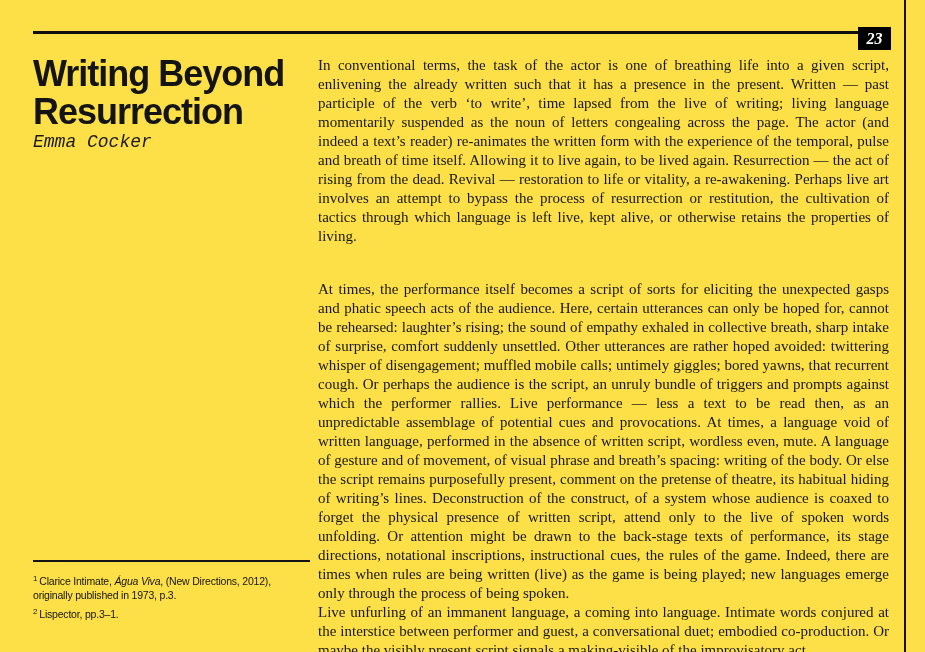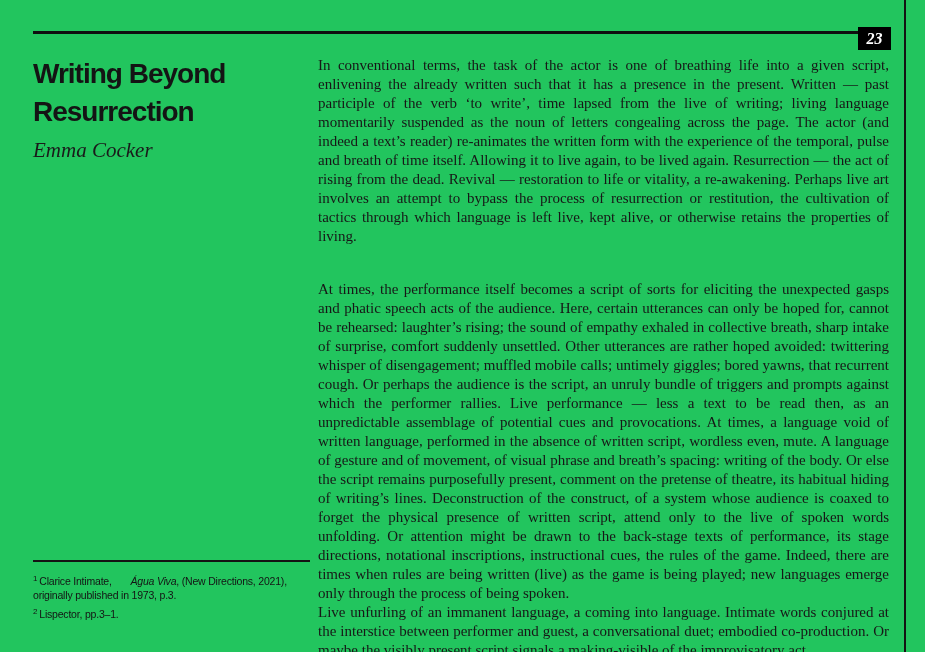--- a/index.html
+++ b/index.html
@@ -4,21 +4,21 @@
 <style>
   html, body {
     margin: 0;
     padding: 0;
     background: #ffffff;
   }
   .page {
     position: relative;
     width: 925px;
     height: 652px;
-    background: #22c55e;
+    background: #fde047;
     overflow: hidden;
   }
   .top-rule {
     position: absolute;
     left: 33px;
     top: 31px;
     width: 826px;
     height: 3px;
     background: #0f0f0f;
   }
@@ -49,31 +49,31 @@
   .left-col {
     position: absolute;
     left: 33px;
     top: 55px;
     width: 272px;
   }
   .article-title {
     margin: 0;
     font-family: "Liberation Sans", sans-serif;
     font-weight: 700;
-    font-size: 28px;
+    font-size: 36px;
     line-height: 38px;
     letter-spacing: -1px;
     color: #141414;
   }
   .article-title span { display: block; }
   .author-name {
-    margin-top: 7px;
-    font-family: Liberation Serif, serif;
+    margin-top: 1px;
+    font-family: Liberation Mono, monospace;
     font-style: italic;
-    font-size: 21px;
+    font-size: 18px;
     color: #1a1a1a;
   }
   .main-col {
     position: absolute;
     left: 318px;
     top: 56px;
     width: 571px;
     font-family: "Liberation Serif", serif;
     font-size: 15px;
     line-height: 19px;
@@ -100,21 +100,21 @@
     line-height: 13.5px;
     letter-spacing: -0.2px;
     color: #141414;
     margin-bottom: 6px;
   }
   .footnote sup {
     font-size: 8px;
     line-height: 0;
     margin-right: 2px;
   }
-  .footnote .cite-italic { font-style: italic; margin-left: 16px; }
+  .footnote .cite-italic { font-style: italic; }
 </style>
 </head>
 <body>
 
 <div class="page">
 
   <div class="top-rule"></div>
 
   <div class="page-number-badge">
     <span>23</span>
@@ -132,20 +132,20 @@
 
   <div class="main-col">
     <p>In conventional terms, the task of the actor is one of breathing life into a given script, enlivening the already written such that it has a presence in the present. Written — past participle of the verb ‘to write’, time lapsed from the live of writing; living language momentarily suspended as the noun of letters congealing across the page. The actor (and indeed a text’s reader) re-animates the written form with the experience of the temporal, pulse and breath of time itself. Allowing it to live again, to be lived again. Resurrection — the act of rising from the dead. Revival — restoration to life or vitality, a re-awakening. Perhaps live art involves an attempt to bypass the process of resurrection or restitution, the cultivation of tactics through which language is left live, kept alive, or otherwise retains the properties of living.</p>
     <p class="gap-above">At times, the performance itself becomes a script of sorts for eliciting the unexpected gasps and phatic speech acts of the audience. Here, certain utterances can only be hoped for, cannot be rehearsed: laughter’s rising; the sound of empathy exhaled in collective breath, sharp intake of surprise, comfort suddenly unsettled. Other utterances are rather hoped avoided: twittering whisper of disengagement; muffled mobile calls; untimely giggles; bored yawns, that recurrent cough. Or perhaps the audience is the script, an unruly bundle of triggers and prompts against which the performer rallies. Live performance — less a text to be read then, as an unpredictable assemblage of potential cues and provocations. At times, a language void of written language, performed in the absence of written script, wordless even, mute. A language of gesture and of movement, of visual phrase and breath’s spacing: writing of the body. Or else the script remains purposefully present, comment on the pretense of theatre, its habitual hiding of writing’s lines. Deconstruction of the construct, of a system whose audience is coaxed to forget the physical presence of written script, attend only to the live of spoken words unfolding. Or attention might be drawn to the back-stage texts of performance, its stage directions, notational inscriptions, instructional cues, the rules of the game. Indeed, there are times when rules are being written (live) as the game is being played; new languages emerge only through the process of being spoken.</p>
     <p>Live unfurling of an immanent language, a coming into language. Intimate words conjured at the interstice between performer and guest, a conversational duet; embodied co-production. Or maybe the visibly present script signals a making-visible of the improvisatory act</p>
   </div>
 
   <div class="footnotes">
     <div class="footnote-separator"></div>
     <div class="footnote">
-      <sup>1</sup><span>Clarice Intimate, </span><span class="cite-italic">Água Viva</span><span>, (New Directions, 2021), originally published in 1973, p.3.</span>
+      <sup>1</sup><span>Clarice Intimate, </span><span class="cite-italic">Água Viva</span><span>, (New Directions, 2012), originally published in 1973, p.3.</span>
     </div>
     <div class="footnote">
       <sup>2</sup><span>Lispector, pp.3–1.</span>
     </div>
   </div>
 
 </div>
 
 </body></html>

